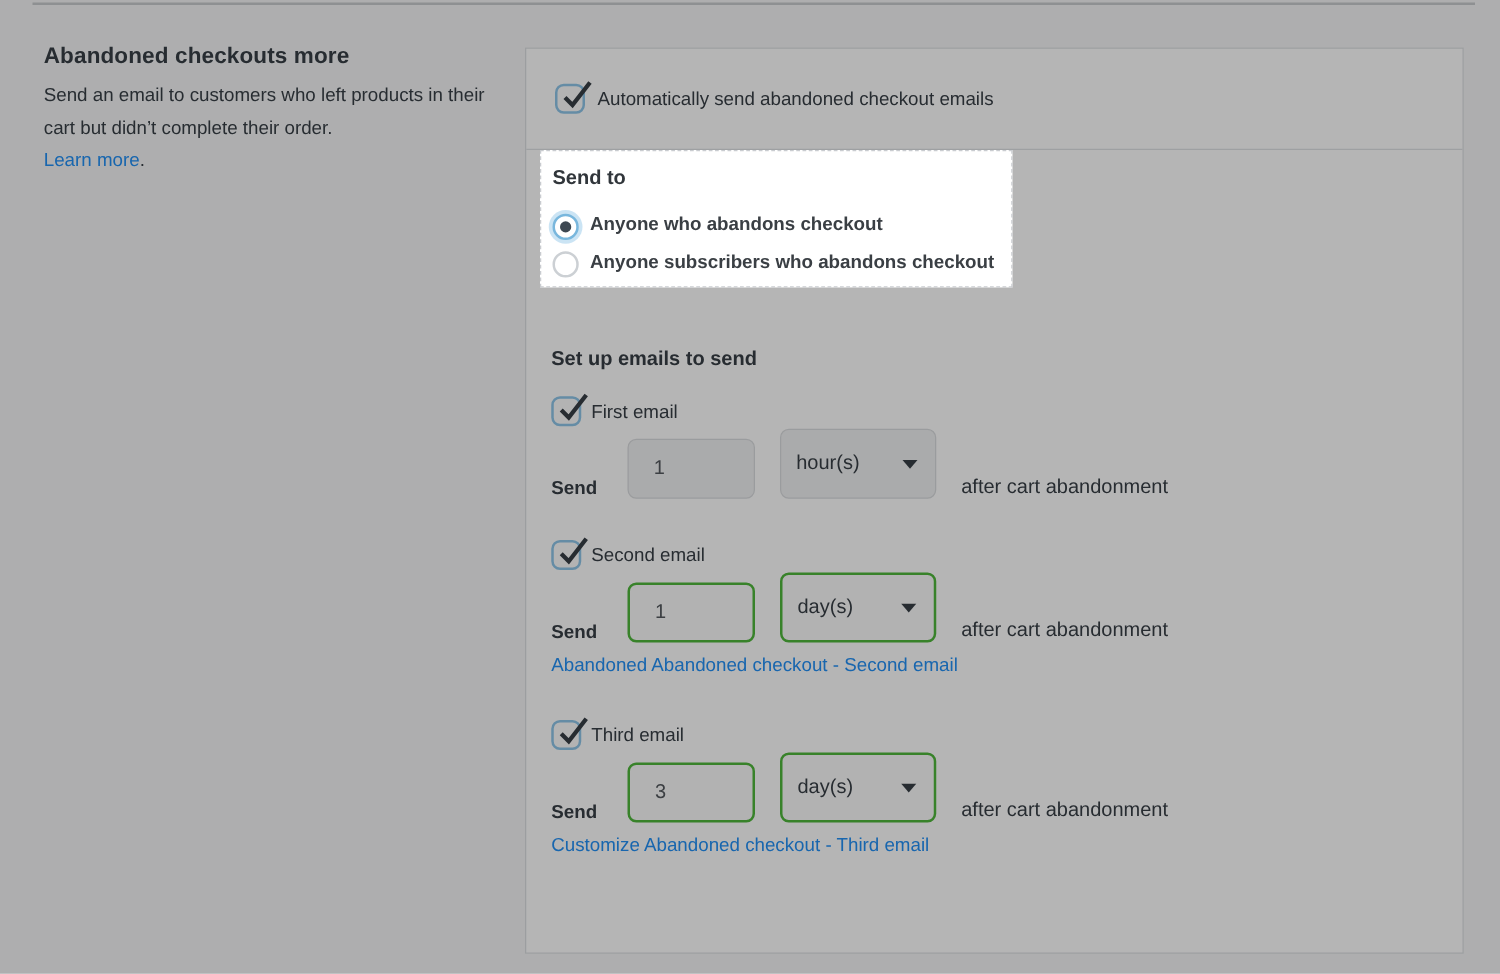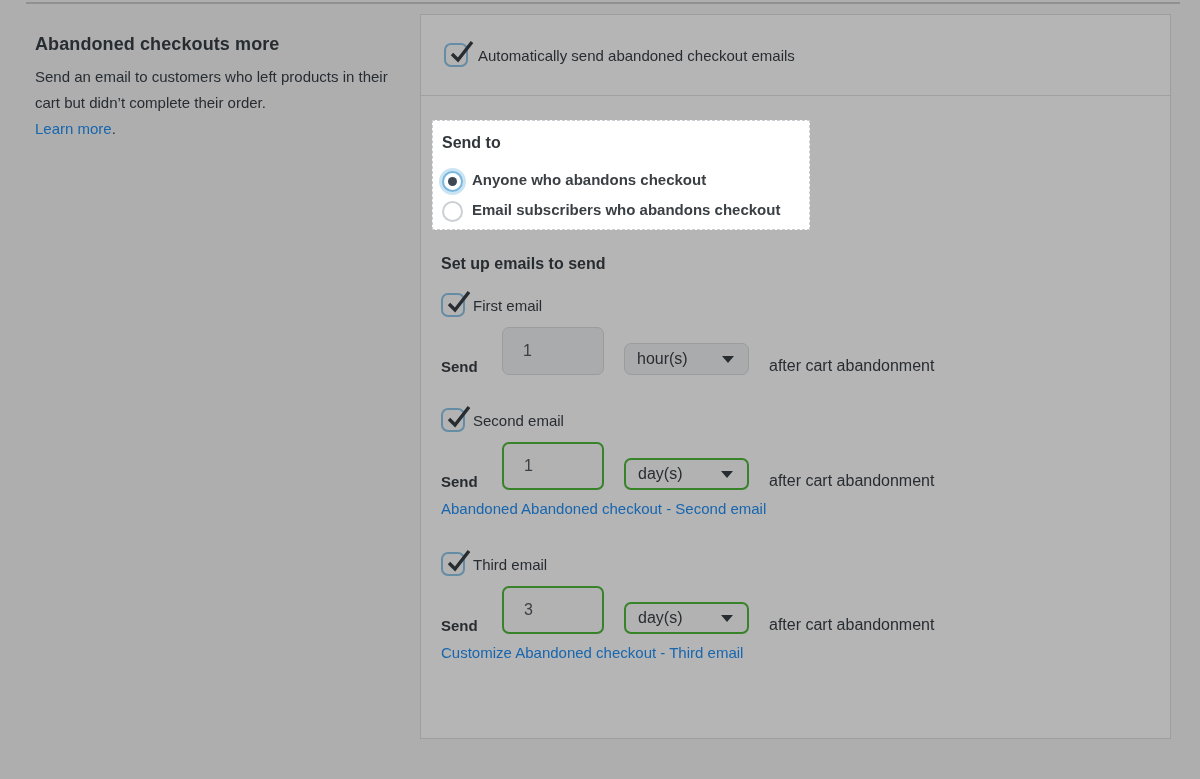--- a/index.html
+++ b/index.html
@@ -20,21 +20,21 @@
 
   
   .left-panel { position: absolute; left: 35px; top: 34px; width: 362px; }
   .left-panel h2 { font-size: 18px; font-weight: bold; color: var(--text-dark, #383f46); margin-bottom: 9px; letter-spacing: 0.1px; }
   .left-panel p { font-size: 15px; line-height: 26px; color: var(--text-dark, #383f46); }
   .learn-line { font-size: 15px; line-height: 26px; }
   a.link { color: var(--link, #2390f6); text-decoration: none; cursor: pointer; }
 
   
   .card {
-    position: absolute; left: 420px; top: 14px; width: 751px; height: 725px;
+    position: absolute; left: 420px; top: 38px; width: 751px; height: 725px;
     background: #ffffff; border: 1px solid #dcdfe2;
   }
   .auto-send-row { height: 81px; border-bottom: 1px solid #dfe2e5; display: flex; align-items: center; padding: 0 20px 0 23px; }
 
   
   .checkbox {
     position: relative; flex: 0 0 auto;
     width: 24px; height: 24px; border: 2px solid var(--checkbox-blue, #8fc6e9);
     border-radius: 7px; background: #fdfdfd; cursor: pointer;
   }
@@ -51,21 +51,21 @@
   .email-label-row .cb-label { margin-left: 8px; }
 
   .fields-row { display: flex; align-items: flex-end; height: 48px; }
   .send-label { font-size: 15px; font-weight: bold; width: 41px; flex: 0 0 auto; }
   .value-input {
     width: 102px; height: 48px; margin-left: 20px; border-radius: 7px;
     font-family: "Liberation Sans", sans-serif; font-size: 16px; color: #555a5f;
     padding: 0 0 0 20px; outline: none;
   }
   .unit-select {
-    width: 125px; height: 32px; margin-left: 20px; border-radius: 7px;
+    width: 125px; height: 56px; margin-left: 20px; border-radius: 7px;
     display: flex; align-items: center; padding: 0 14px 0 12px; cursor: pointer;
     font-size: 16px; color: var(--text-dark, #383f46);
   }
   .unit-select .unit-text { flex: 1 1 auto; }
   .caret-icon {
     width: 0; height: 0; flex: 0 0 auto;
     border-left: 6px solid transparent; border-right: 6px solid transparent;
     border-top: 7px solid var(--text-dark, #383f46);
   }
   .field-muted { background: #f0f1f2; border: 1px solid #dadcdf; }
@@ -192,17 +192,17 @@
   <div class="spotlight">
     <h3 class="section-title">Send to</h3>
     <div class="radio-option">
       <span class="radio selected">
           <span class="dot"></span>
         </span>
       <span class="radio-label">Anyone who abandons checkout</span>
     </div>
     <div class="radio-option">
       <span class="radio"></span>
-      <span class="radio-label">Email subscribers who abandons checkout</span>
+      <span class="radio-label">Anyone subscribers who abandons checkout</span>
     </div>
   </div>
 
 </div>
 
 </body></html>

